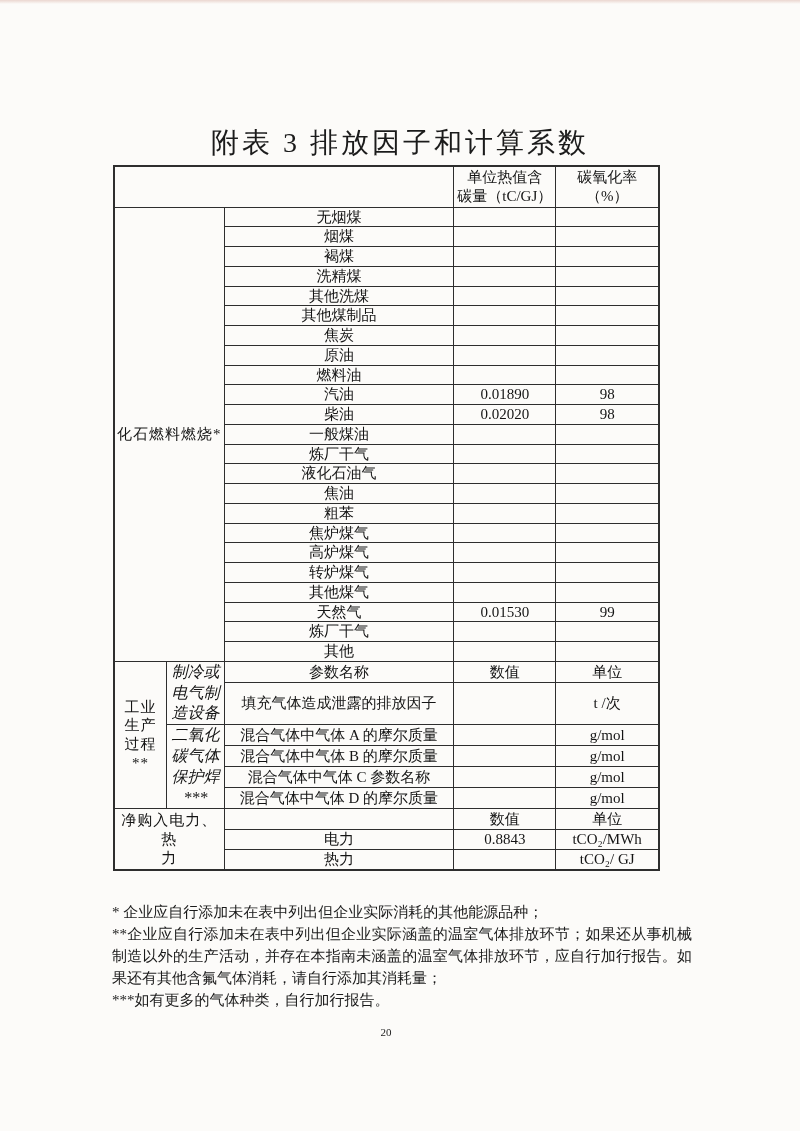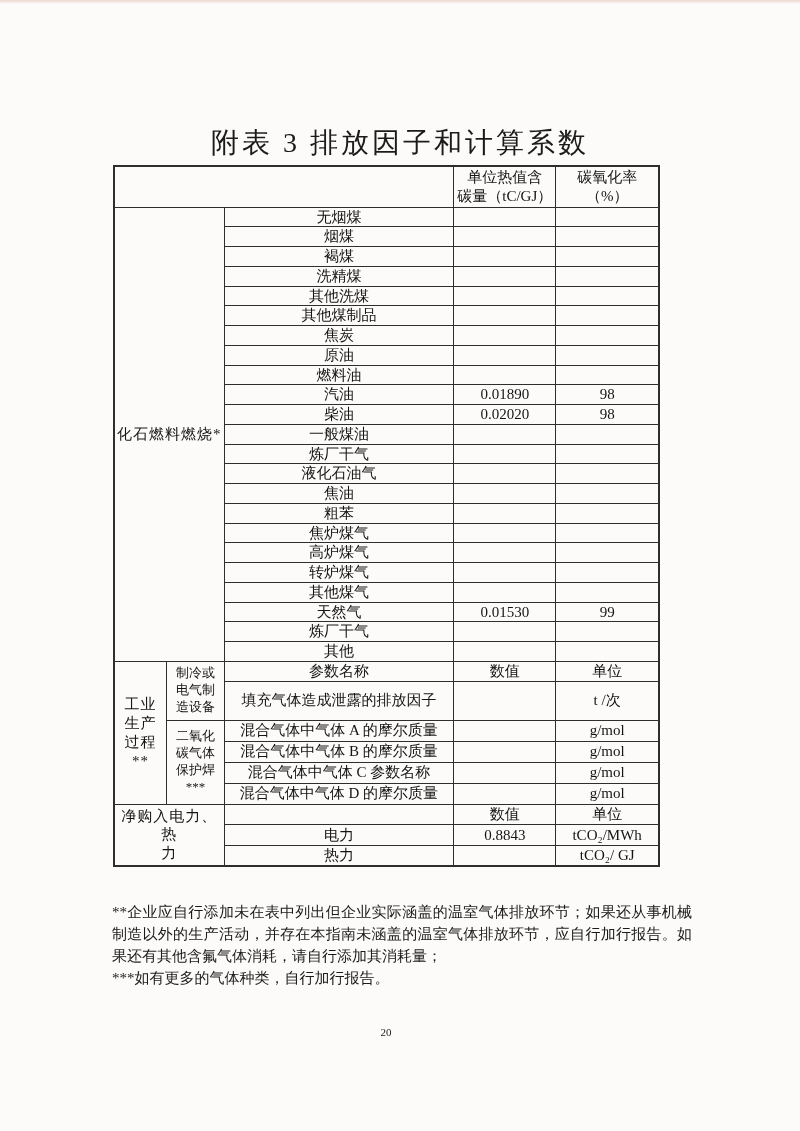--- a/index.html
+++ b/index.html
@@ -33,21 +33,21 @@
   .doc-table{border:2px solid #2e2e2e;}
   tr.hdr{height:41px;margin-top:8px;}
   tr.fuel{height:19.6px;}
   tr.std{height:20px;}
   tr.tall{height:39px;margin-top:40px;}
   tr.gas{height:21px;}
   tr.pw{height:20.5px;}
   td.pre{white-space:pre-line;}
   td.nowrap{white-space:nowrap;margin-left:36px;}
   td.section-label{font-size:15px;letter-spacing:1px;}
-  td.sub-label{font-size:13px;line-height:1.3;}
+  td.sub-label{font-size:16px;line-height:1.3;font-style:italic;}
   .footnotes{
     position:absolute;left:112px;top:901px;width:580px;
     font-size:15px;line-height:22px;color:#1a1a1a;
     text-align:justify;
   }
   .footnotes .fn{margin:0;}
   .page-number{
     position:absolute;top:1026px;left:0;width:772px;
     text-align:center;font-size:11px;color:#222;
   }
@@ -250,17 +250,18 @@
     </tr>
     <tr class="pw">
       <td>热力</td>
       <td></td>
       <td>tCO₂/ GJ</td>
     </tr>
   </tbody>
 </table>
 
 <div class="footnotes">
+  <p class="fn">* 企业应自行添加未在表中列出但企业实际消耗的其他能源品种；</p>
   <p class="fn">**企业应自行添加未在表中列出但企业实际涵盖的温室气体排放环节；如果还从事机械制造以外的生产活动，并存在本指南未涵盖的温室气体排放环节，应自行加行报告。如果还有其他含氟气体消耗，请自行添加其消耗量；</p>
   <p class="fn">***如有更多的气体种类，自行加行报告。</p>
 </div>
 
 <div class="page-number">20</div>
 
 </body></html>

